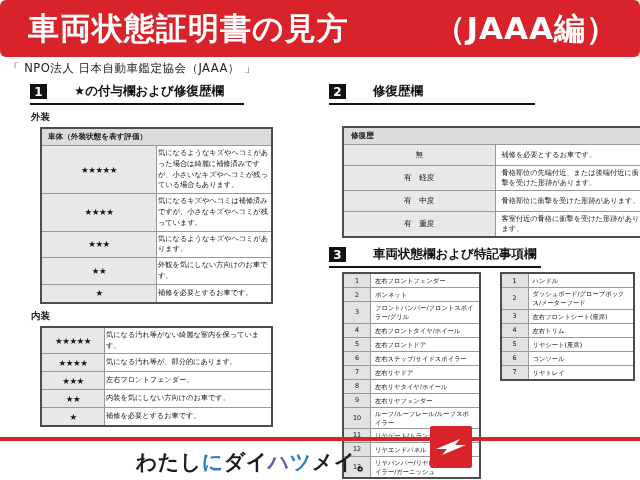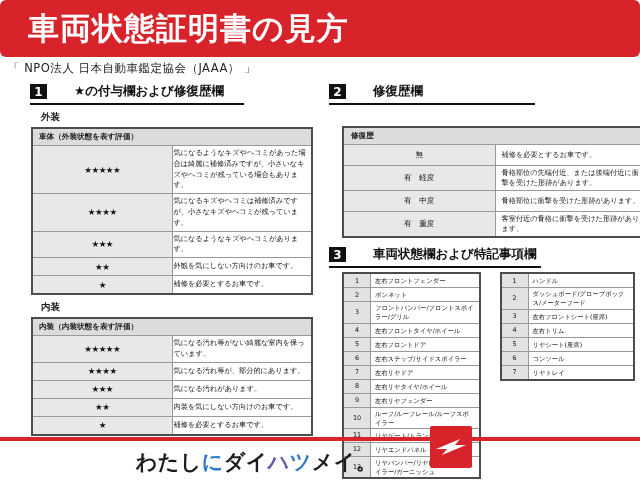--- a/index.html
+++ b/index.html
@@ -31,25 +31,25 @@
   }
   .sec-header.w1{width:214px;}
   .sec-header.w2{width:206px;}
   .sec-header.w3{width:212px;}
   .sec-num{
     background:#111;color:#fff;font-weight:bold;font-size:12px;
     width:17px;height:15px;display:flex;align-items:center;justify-content:center;
     flex:0 0 17px;
   }
   .sec-title{font-weight:bold;font-size:12.5px;color:#111;white-space:nowrap;margin-left:20px;}
-  .sub-label{font-weight:bold;font-size:9.5px;margin:6px 0 3px 11px;}
+  .sub-label{font-weight:bold;font-size:9.5px;margin:6px 0 3px 1px;}
   
   table{border-collapse:collapse;table-layout:fixed;margin-left:13px;}
   td{border:1px solid #999;vertical-align:middle;}
-  .eval-table{width:282px;border:2px solid #4d4d4d;margin-left:1px;}
+  .eval-table{width:233px;border:2px solid #4d4d4d;margin-left:10px;}
   .eval-table .hdr-cell{
     background:#dcdcdc;font-weight:bold;font-size:7.6px;
     padding:3px 6px;text-align:left;
   }
   .eval-table .stars{
     background:#e8e8e8;width:60px;text-align:center;font-size:8.6px;
     padding:2px 1px;letter-spacing:-0.5px;color:#111;height:13px;
   }
   .eval-table .desc{
     background:#fff;font-size:7.2px;line-height:1.5;padding:2px 1px;color:#111;
@@ -91,20 +91,21 @@
     width:42px;height:27px;background:#d8232a;border-radius:2px;
     display:flex;align-items:center;justify-content:center;flex:0 0 42px;
   }
   .logo-text{color:#d8232a;font-weight:bold;font-size:18px;letter-spacing:0.5px;}
 </style>
 </head>
 <body>
 
 <div class="banner">
   <span class="banner-title">車両状態証明書の見方</span>
+  <span class="banner-edition">（JAAA編）</span>
 </div>
 <div class="subtitle">「 NPO法人 日本自動車鑑定協会（JAAA） 」</div>
 
 <div class="col-left">
   <div class="sec-header w1">
     <span class="sec-num">1</span>
     <span class="sec-title">★の付与欄および修復歴欄</span>
   </div>
 
   <div class="sub-label">外装</div>
@@ -132,34 +133,31 @@
     <tr>
       <td class="stars">★</td>
       <td class="desc">補修を必要とするお車です。</td>
     </tr>
   </tbody>
     </table>
 
   <div class="sub-label">内装</div>
   <table class="eval-table">
     <tbody>
-        <tr>
-      <td class="hdr-cell" colspan="2">内装（内装状態を表す評価）</td>
-    </tr>
     <tr>
       <td class="stars">★★★★★</td>
       <td class="desc">気になる汚れ等がない綺麗な室内を保っています。</td>
     </tr>
     <tr>
       <td class="stars">★★★★</td>
       <td class="desc">気になる汚れ等が、部分的にあります。</td>
     </tr>
     <tr>
       <td class="stars">★★★</td>
-      <td class="desc">気になる汚れがあります。</td>
+      <td class="desc">左右フロントフェンダー。</td>
     </tr>
     <tr>
       <td class="stars">★★</td>
       <td class="desc">内装を気にしない方向けのお車です。</td>
     </tr>
     <tr>
       <td class="stars">★</td>
       <td class="desc">補修を必要とするお車です。</td>
     </tr>
   </tbody>

